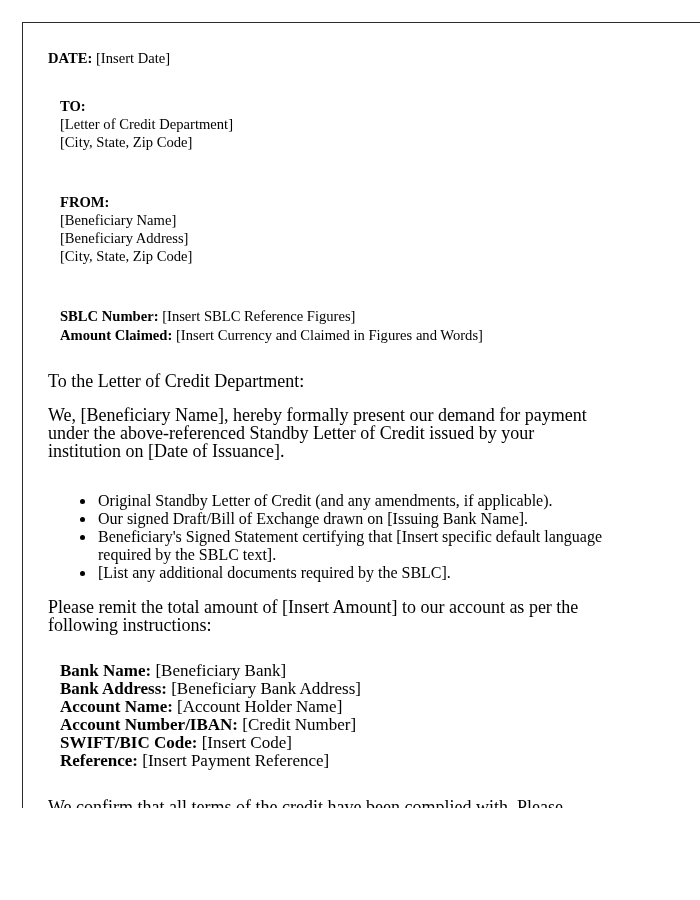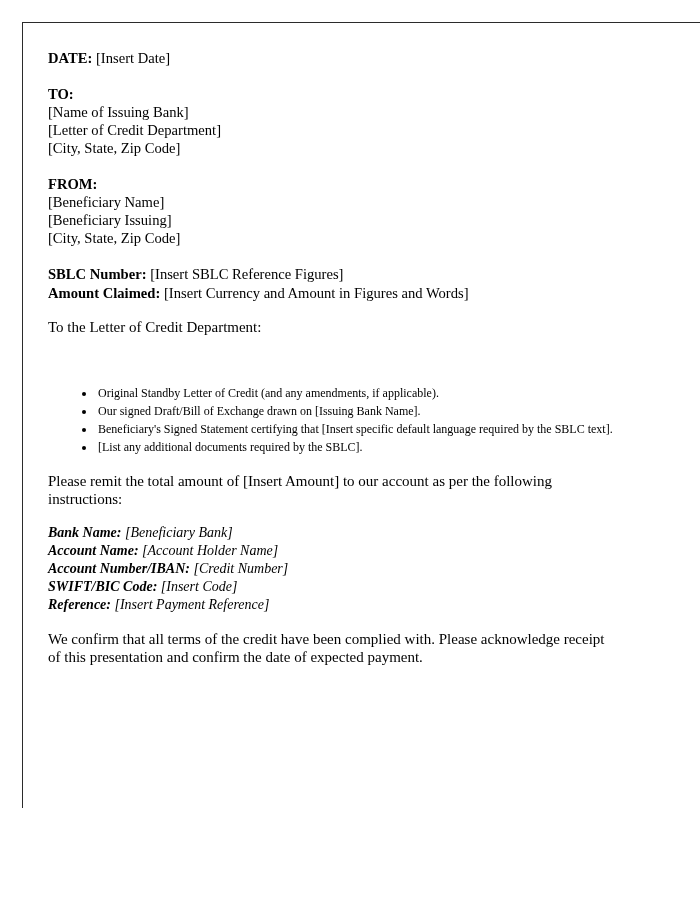--- a/index.html
+++ b/index.html
@@ -30,91 +30,91 @@
   .doc-body {
     padding: 26px 24px 0 25px;
     box-sizing: border-box;
   }
   .line {
     font-size: 14.6px;
     line-height: 18px;
     white-space: nowrap;
   }
   .para {
-    font-size: 15px;
+    font-size: 18px;
     line-height: 18px;
   }
   .b { font-weight: bold; }
-  .blk { margin: 0; }
+  .blk { margin: 12px; }
   .gap-sm { height: 18px; }
   .gap-md { height: 16px; }
   .heading-block .line { line-height: 18.5px; }
   ul.doc-list {
     margin: 0;
     padding: 0 0 0 48px;
     list-style-type: disc;
   }
   ul.doc-list li {
-    font-size: 12px;
+    font-size: 16px;
     line-height: 18px;
     padding-left: 2px;
     margin: 0;
   }
   .addr-line { font-size: 14.6px; line-height: 18px; }
-  .bank-line { font-size: 14px; line-height: 18px; font-style: italic; }
+  .bank-line { font-size: 17px; line-height: 18px; }
   .p-wrap { max-width: 560px; }
 </style>
 </head>
 <body>
 
 <div class="page-frame">
   <div class="doc-body">
 
     <div class="line">
       <span class="b">DATE:</span>
       <span>[Insert Date]</span>
     </div>
 
     <div class="gap-sm"></div>
 
     <div class="blk">
       <div class="line b">TO:</div>
-      <div class="addr-line">[Name of Issuing Bank]</div>
       <div class="addr-line">[Letter of Credit Department]</div>
       <div class="addr-line">[City, State, Zip Code]</div>
     </div>
 
     <div class="gap-sm"></div>
 
     <div class="blk">
       <div class="line b">FROM:</div>
       <div class="addr-line">[Beneficiary Name]</div>
-      <div class="addr-line">[Beneficiary Issuing]</div>
+      <div class="addr-line">[Beneficiary Address]</div>
       <div class="addr-line">[City, State, Zip Code]</div>
     </div>
 
     <div class="gap-sm"></div>
 
     <div class="blk heading-block">
       <div class="line">
         <span class="b">SBLC Number:</span>
         <span>[Insert SBLC Reference Figures]</span>
       </div>
       <div class="line">
         <span class="b">Amount Claimed:</span>
-        <span>[Insert Currency and Amount in Figures and Words]</span>
+        <span>[Insert Currency and Claimed in Figures and Words]</span>
       </div>
     </div>
 
     <div class="gap-md"></div>
 
     <div class="para">To the Letter of Credit Department:</div>
 
     <div class="gap-md"></div>
 
+    <div class="para p-wrap">We, [Beneficiary Name], hereby formally present our demand for payment under the above-referenced Standby Letter of Credit issued by your institution on [Date of Issuance].</div>
 
     <div class="gap-md"></div>
 
 
     <div class="gap-md"></div>
 
     <ul class="doc-list">
       <li>Original Standby Letter of Credit (and any amendments, if applicable).</li>
       <li>Our signed Draft/Bill of Exchange drawn on [Issuing Bank Name].</li>
       <li class="p-wrap">Beneficiary's Signed Statement certifying that [Insert specific default language required by the SBLC text].</li>
@@ -124,20 +124,24 @@
     <div class="gap-md"></div>
 
     <div class="para p-wrap">Please remit the total amount of [Insert Amount] to our account as per the following instructions:</div>
 
     <div class="gap-md"></div>
 
     <div class="blk">
       <div class="bank-line">
         <span class="b">Bank Name:</span>
         <span>[Beneficiary Bank]</span>
+      </div>
+      <div class="bank-line">
+        <span class="b">Bank Address:</span>
+        <span>[Beneficiary Bank Address]</span>
       </div>
       <div class="bank-line">
         <span class="b">Account Name:</span>
         <span>[Account Holder Name]</span>
       </div>
       <div class="bank-line">
         <span class="b">Account Number/IBAN:</span>
         <span>[Credit Number]</span>
       </div>
       <div class="bank-line">

